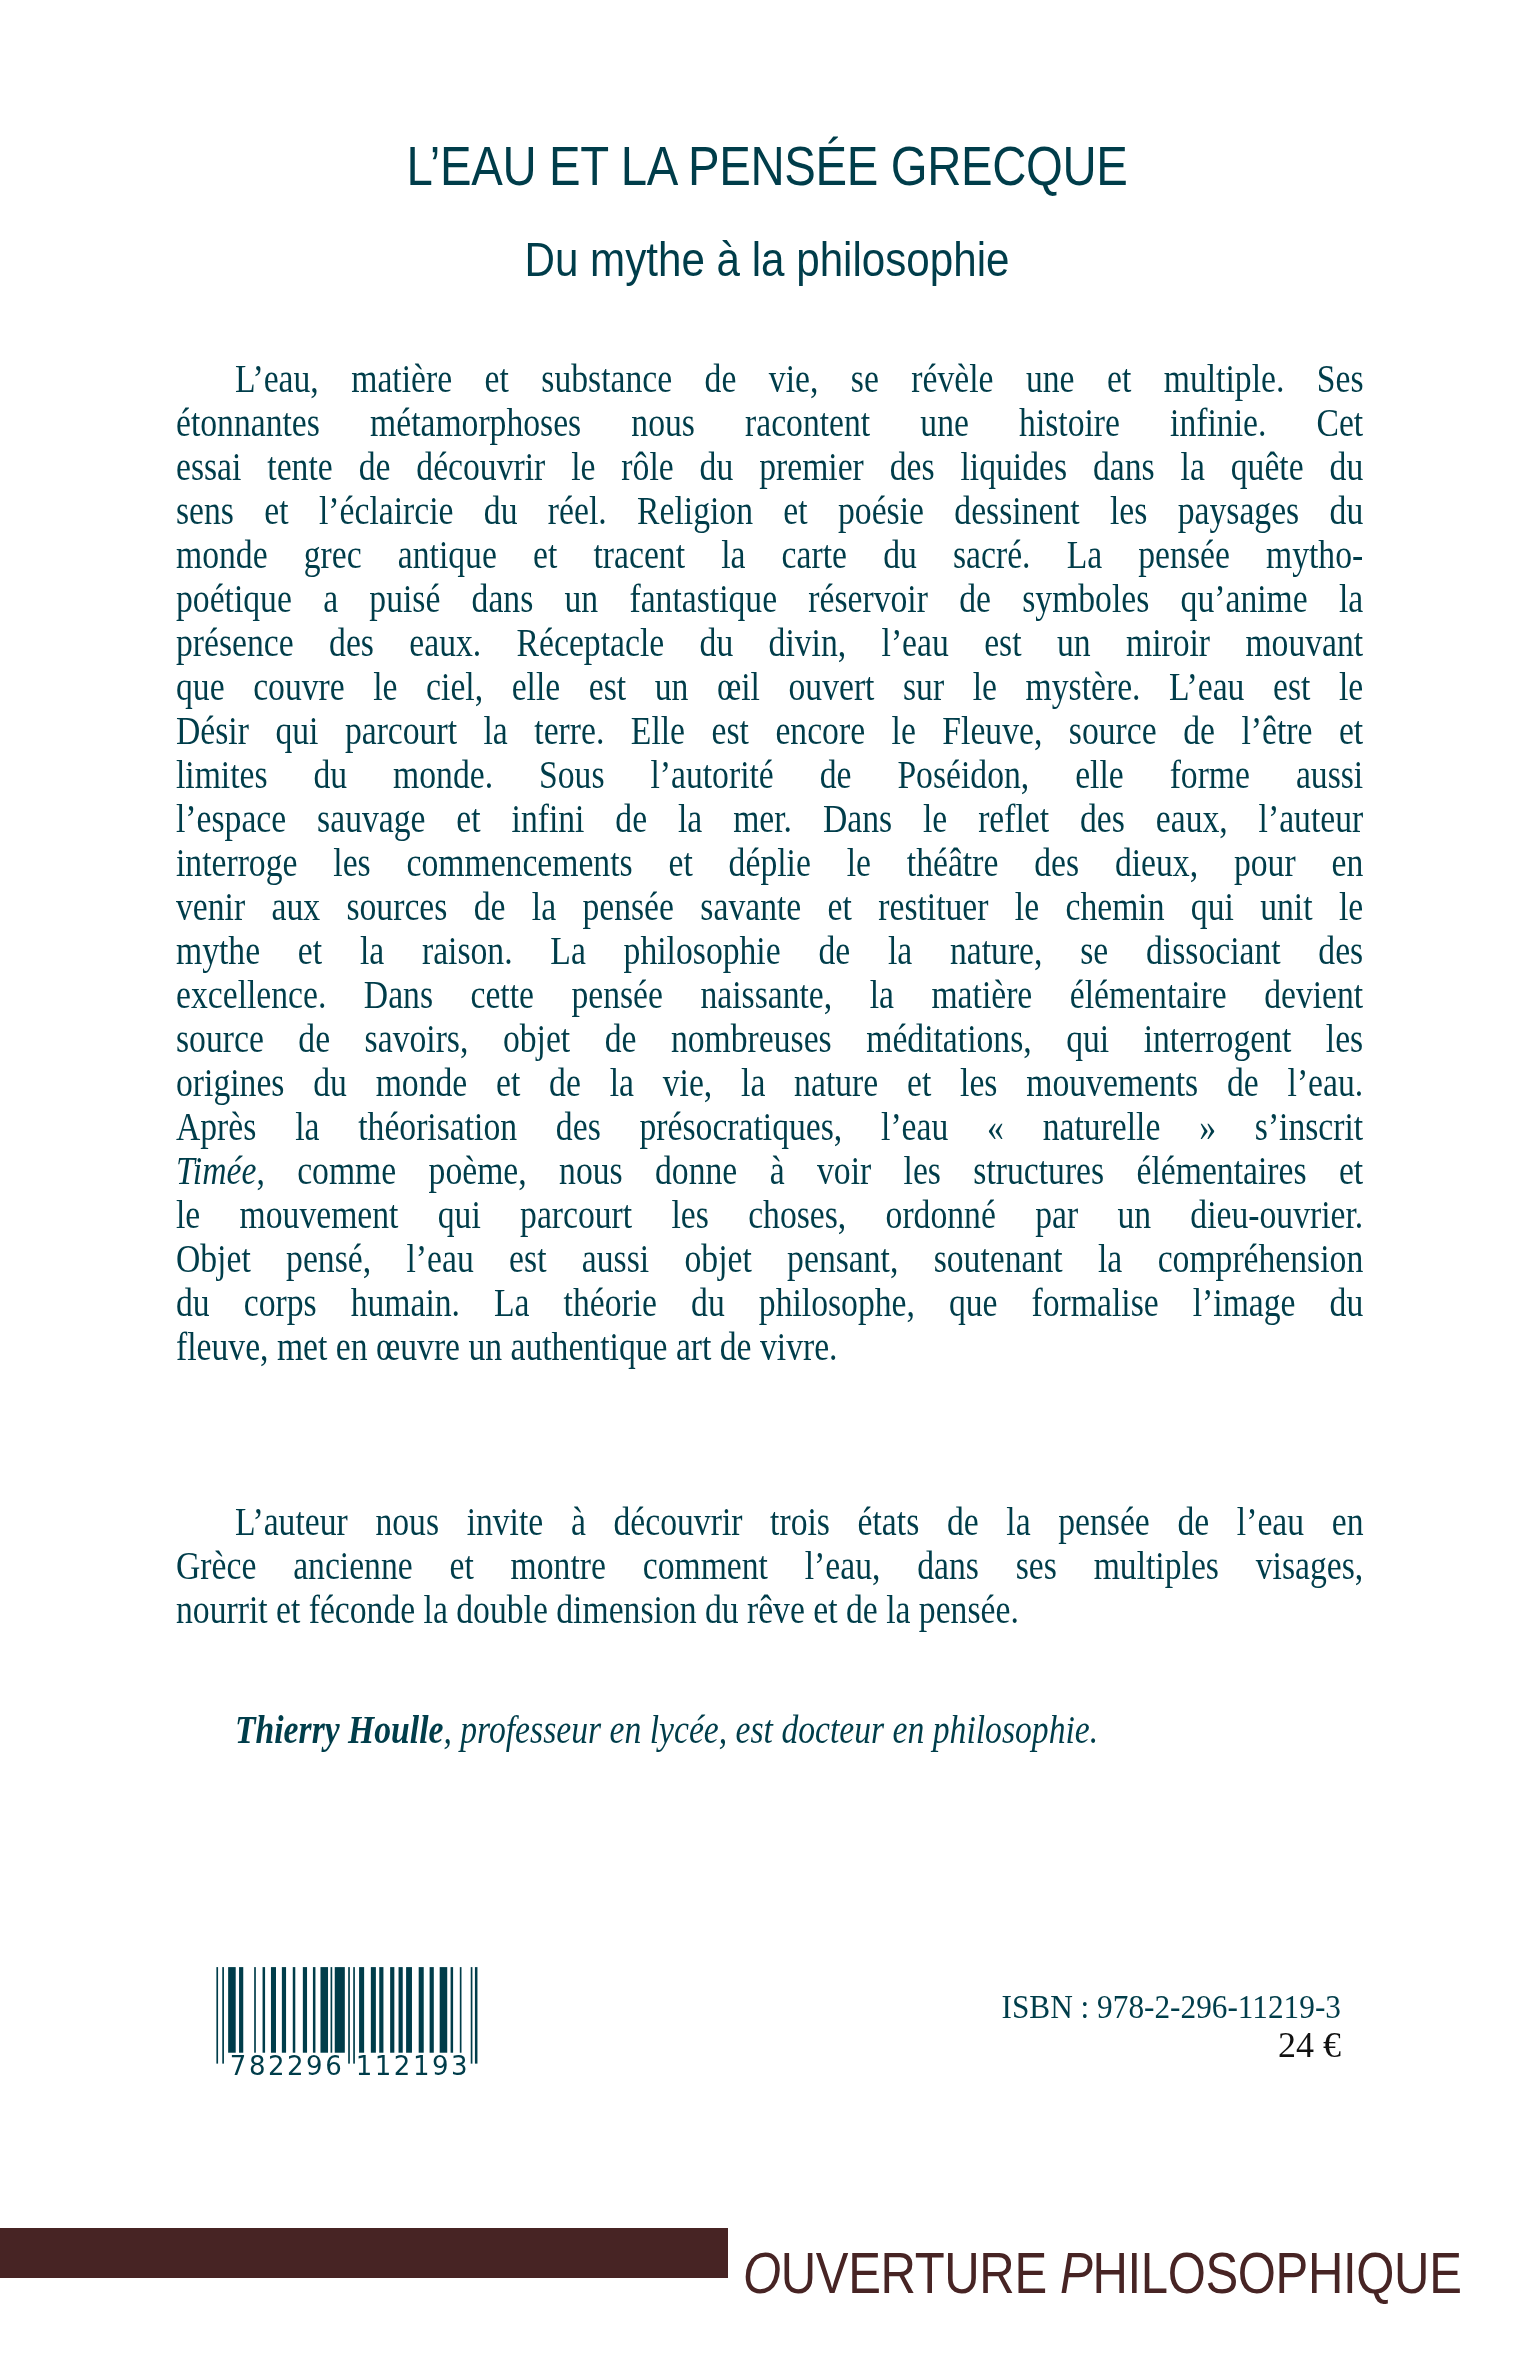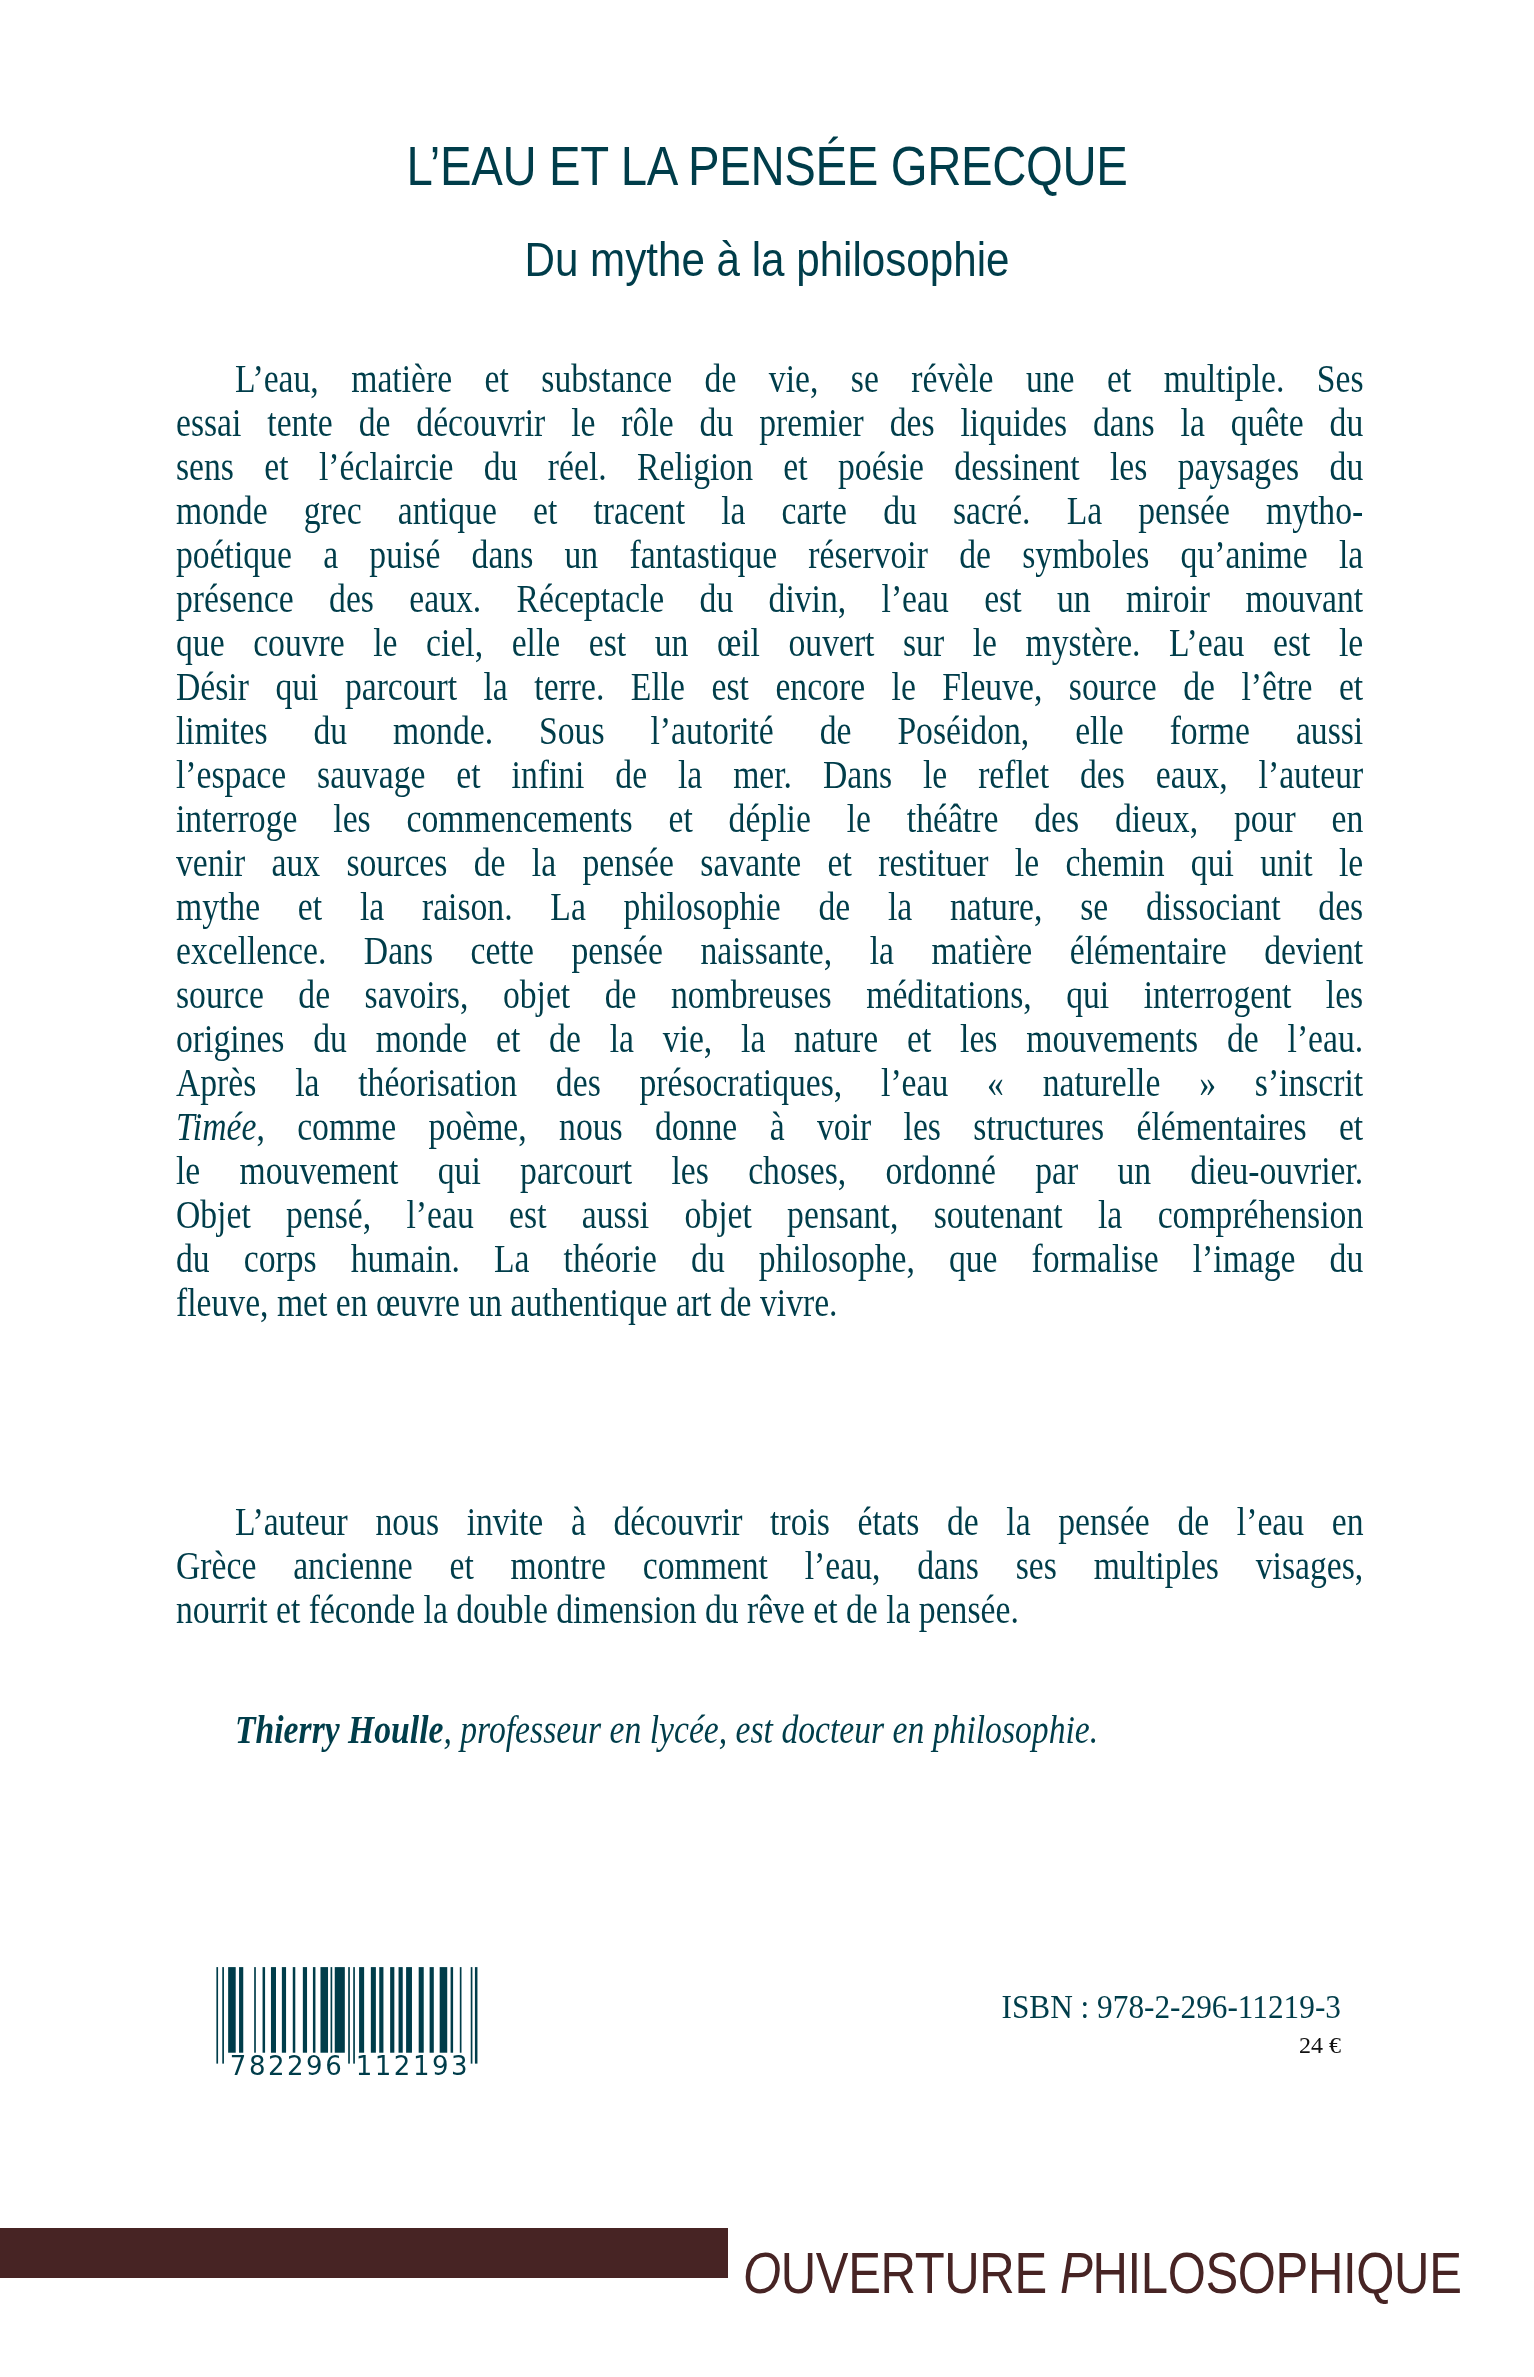--- a/index.html
+++ b/index.html
@@ -53,21 +53,21 @@
   }
   #barcode svg { display:block; }
 
   #isbn {
     position:absolute; right:193px; top:1987px; white-space:nowrap;
     font-family:"Liberation Serif", serif; font-size:34px; line-height:39px;
     color:#003d4a; transform:scaleX(0.92); transform-origin:right top;
   }
   #price {
     position:absolute; right:193px; top:2027px; white-space:nowrap;
-    font-family:"Liberation Serif", serif; font-size:24px; line-height:37px;
+    font-family:"Liberation Serif", serif; font-size:36px; line-height:37px;
     color:#111111;
   }
 
   #footer-bar {
     position:absolute; left:0; top:2228px; width:728px; height:50px;
     background:#472424;
   }
   #series {
     position:absolute; left:743px; top:2240px; white-space:nowrap;
     font-family:"Liberation Sans", sans-serif; font-size:57px; line-height:67px;
@@ -78,20 +78,23 @@
 </style>
 </head>
 <body>
 
 <div id="title">L’EAU ET LA PENSÉE GRECQUE</div>
 <div id="subtitle">Du mythe à la philosophie</div>
 
 <div id="p1" class="body-block">
     <div class="line indent">
       <span class="inner">L’eau, matière et substance de vie, se révèle une et multiple. Ses</span>
+    </div>
+    <div class="line">
+      <span class="inner">étonnantes métamorphoses nous racontent une histoire infinie. Cet</span>
     </div>
     <div class="line">
       <span class="inner">essai tente de découvrir le rôle du premier des liquides dans la quête du</span>
     </div>
     <div class="line">
       <span class="inner">sens et l’éclaircie du réel. Religion et poésie dessinent les paysages du</span>
     </div>
     <div class="line">
       <span class="inner">monde grec antique et tracent la carte du sacré. La pensée mytho-</span>
     </div>

